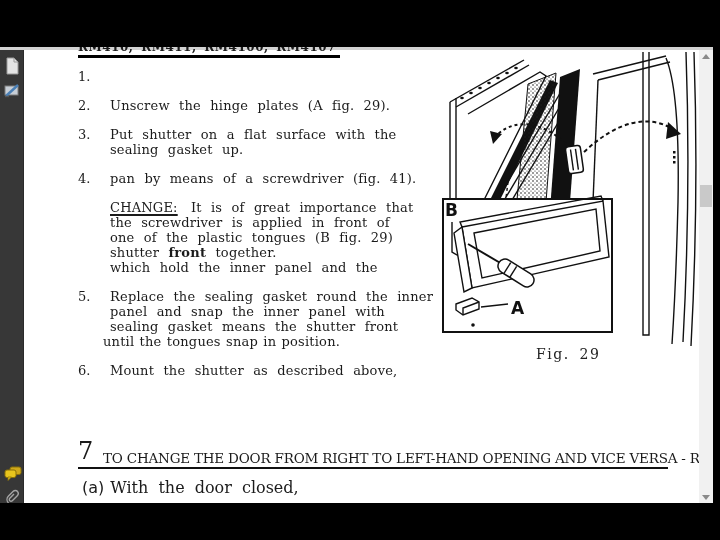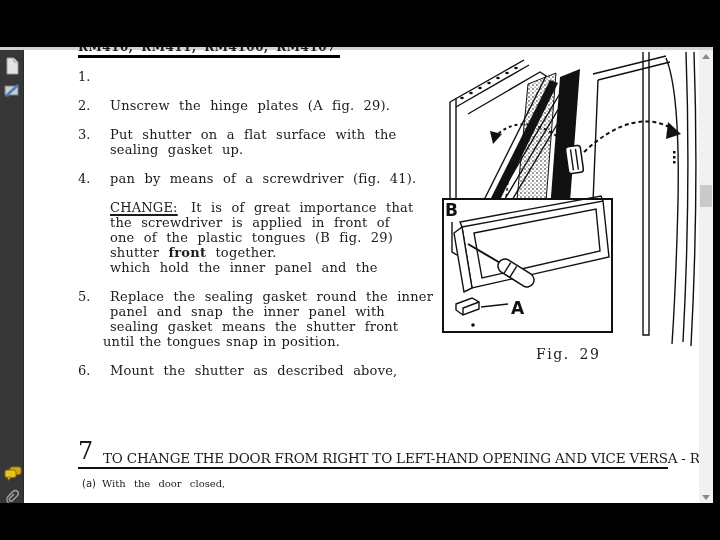--- a/index.html
+++ b/index.html
@@ -26,21 +26,21 @@
   .blocks .line{word-spacing:5px;letter-spacing:.2px;white-space:nowrap;}
   .blocks .line.tight{word-spacing:1px;margin-left:-7px;}
   .step{display:flex;margin-bottom:14px;}
   .step .num{width:32px;flex:none;}
   .caution{margin-left:32px;margin-bottom:14px;}
   .caution-label{text-decoration:underline;text-underline-offset:2px;text-decoration-thickness:1.5px;}
   
   .sec-num{position:absolute;left:78px;top:392px;font-size:24px;line-height:24px;}
   .sec-title{position:absolute;left:103px;top:403px;width:570px;font-size:13.5px;white-space:nowrap;letter-spacing:-0.2px;}
   .sec-underline{position:absolute;left:78px;top:420px;width:590px;height:2px;background:#111;}
-  .item-a{position:absolute;left:82px;top:431px;font-size:10px;word-spacing:5px;}
+  .item-a{position:absolute;left:82px;top:431px;font-size:16px;word-spacing:5px;}
   .item-a .pa{font-family:"DejaVu Sans", sans-serif;word-spacing:0;margin-right:6px;}
   
   .figure-svg{position:absolute;left:428px;top:5px;}
   .fig-caption{position:absolute;left:536px;top:299px;font-size:14px;letter-spacing:1.5px;word-spacing:4px;color:#222;}
 </style>
 </head>
 <body>
 
 <div class="stage">
 

